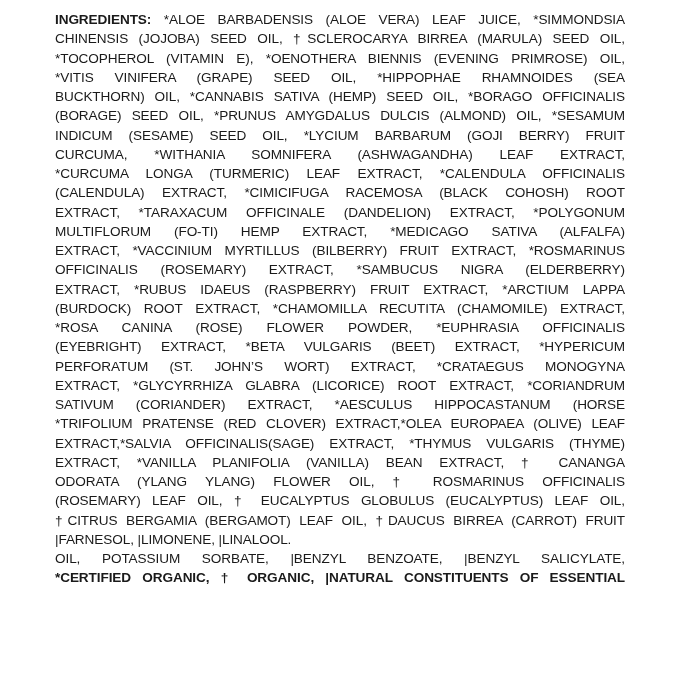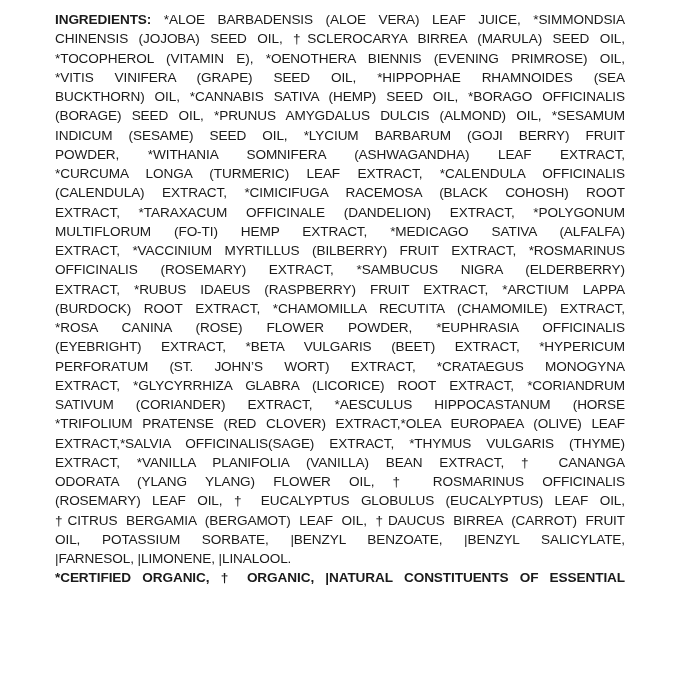--- a/index.html
+++ b/index.html
@@ -38,36 +38,36 @@
 <body>
 
 <main class="label-block">
   <div class="line"><b>INGREDIENTS:</b> <span>*ALOE BARBADENSIS (ALOE VERA) LEAF JUICE, *SIMMONDSIA</span></div>
   <div class="line">CHINENSIS (JOJOBA) SEED OIL, †SCLEROCARYA BIRREA (MARULA) SEED OIL,</div>
   <div class="line">*TOCOPHEROL (VITAMIN E), *OENOTHERA BIENNIS (EVENING PRIMROSE) OIL,</div>
   <div class="line">*VITIS VINIFERA (GRAPE) SEED OIL, *HIPPOPHAE RHAMNOIDES (SEA</div>
   <div class="line">BUCKTHORN) OIL, *CANNABIS SATIVA (HEMP) SEED OIL, *BORAGO OFFICINALIS</div>
   <div class="line">(BORAGE) SEED OIL, *PRUNUS AMYGDALUS DULCIS (ALMOND) OIL, *SESAMUM</div>
   <div class="line">INDICUM (SESAME) SEED OIL, *LYCIUM BARBARUM (GOJI BERRY) FRUIT</div>
-  <div class="line">POWDER, *WITHANIA SOMNIFERA (ASHWAGANDHA) LEAF EXTRACT,</div>
+  <div class="line">CURCUMA, *WITHANIA SOMNIFERA (ASHWAGANDHA) LEAF EXTRACT,</div>
   <div class="line">*CURCUMA LONGA (TURMERIC) LEAF EXTRACT, *CALENDULA OFFICINALIS</div>
   <div class="line">(CALENDULA) EXTRACT, *CIMICIFUGA RACEMOSA (BLACK COHOSH) ROOT</div>
   <div class="line">EXTRACT, *TARAXACUM OFFICINALE (DANDELION) EXTRACT, *POLYGONUM</div>
   <div class="line">MULTIFLORUM (FO-TI) HEMP EXTRACT, *MEDICAGO SATIVA (ALFALFA)</div>
   <div class="line">EXTRACT, *VACCINIUM MYRTILLUS (BILBERRY) FRUIT EXTRACT, *ROSMARINUS</div>
   <div class="line">OFFICINALIS (ROSEMARY) EXTRACT, *SAMBUCUS NIGRA (ELDERBERRY)</div>
   <div class="line">EXTRACT, *RUBUS IDAEUS (RASPBERRY) FRUIT EXTRACT, *ARCTIUM LAPPA</div>
   <div class="line">(BURDOCK) ROOT EXTRACT, *CHAMOMILLA RECUTITA (CHAMOMILE) EXTRACT,</div>
   <div class="line">*ROSA CANINA (ROSE) FLOWER POWDER, *EUPHRASIA OFFICINALIS</div>
   <div class="line">(EYEBRIGHT) EXTRACT, *BETA VULGARIS (BEET) EXTRACT, *HYPERICUM</div>
   <div class="line">PERFORATUM (ST. JOHN’S WORT) EXTRACT, *CRATAEGUS MONOGYNA</div>
   <div class="line">EXTRACT, *GLYCYRRHIZA GLABRA (LICORICE) ROOT EXTRACT, *CORIANDRUM</div>
   <div class="line">SATIVUM (CORIANDER) EXTRACT, *AESCULUS HIPPOCASTANUM (HORSE</div>
   <div class="line">*TRIFOLIUM PRATENSE (RED CLOVER) EXTRACT,*OLEA EUROPAEA (OLIVE) LEAF</div>
   <div class="line">EXTRACT,*SALVIA OFFICINALIS(SAGE) EXTRACT, *THYMUS VULGARIS (THYME)</div>
   <div class="line">EXTRACT, *VANILLA PLANIFOLIA (VANILLA) BEAN EXTRACT, † CANANGA</div>
   <div class="line">ODORATA (YLANG YLANG) FLOWER OIL, † ROSMARINUS OFFICINALIS</div>
   <div class="line">(ROSEMARY) LEAF OIL, † EUCALYPTUS GLOBULUS (EUCALYPTUS) LEAF OIL,</div>
   <div class="line">†CITRUS BERGAMIA (BERGAMOT) LEAF OIL, †DAUCUS BIRREA (CARROT) FRUIT</div>
+  <div class="line flush">|FARNESOL, |LIMONENE, |LINALOOL.</div>
   <div class="line">OIL, POTASSIUM SORBATE, |BENZYL BENZOATE, |BENZYL SALICYLATE,</div>
-  <div class="line flush">|FARNESOL, |LIMONENE, |LINALOOL.</div>
   <div class="line bold">*CERTIFIED ORGANIC, † ORGANIC, |NATURAL CONSTITUENTS OF ESSENTIAL</div>
 </main>
 
 </body></html>

